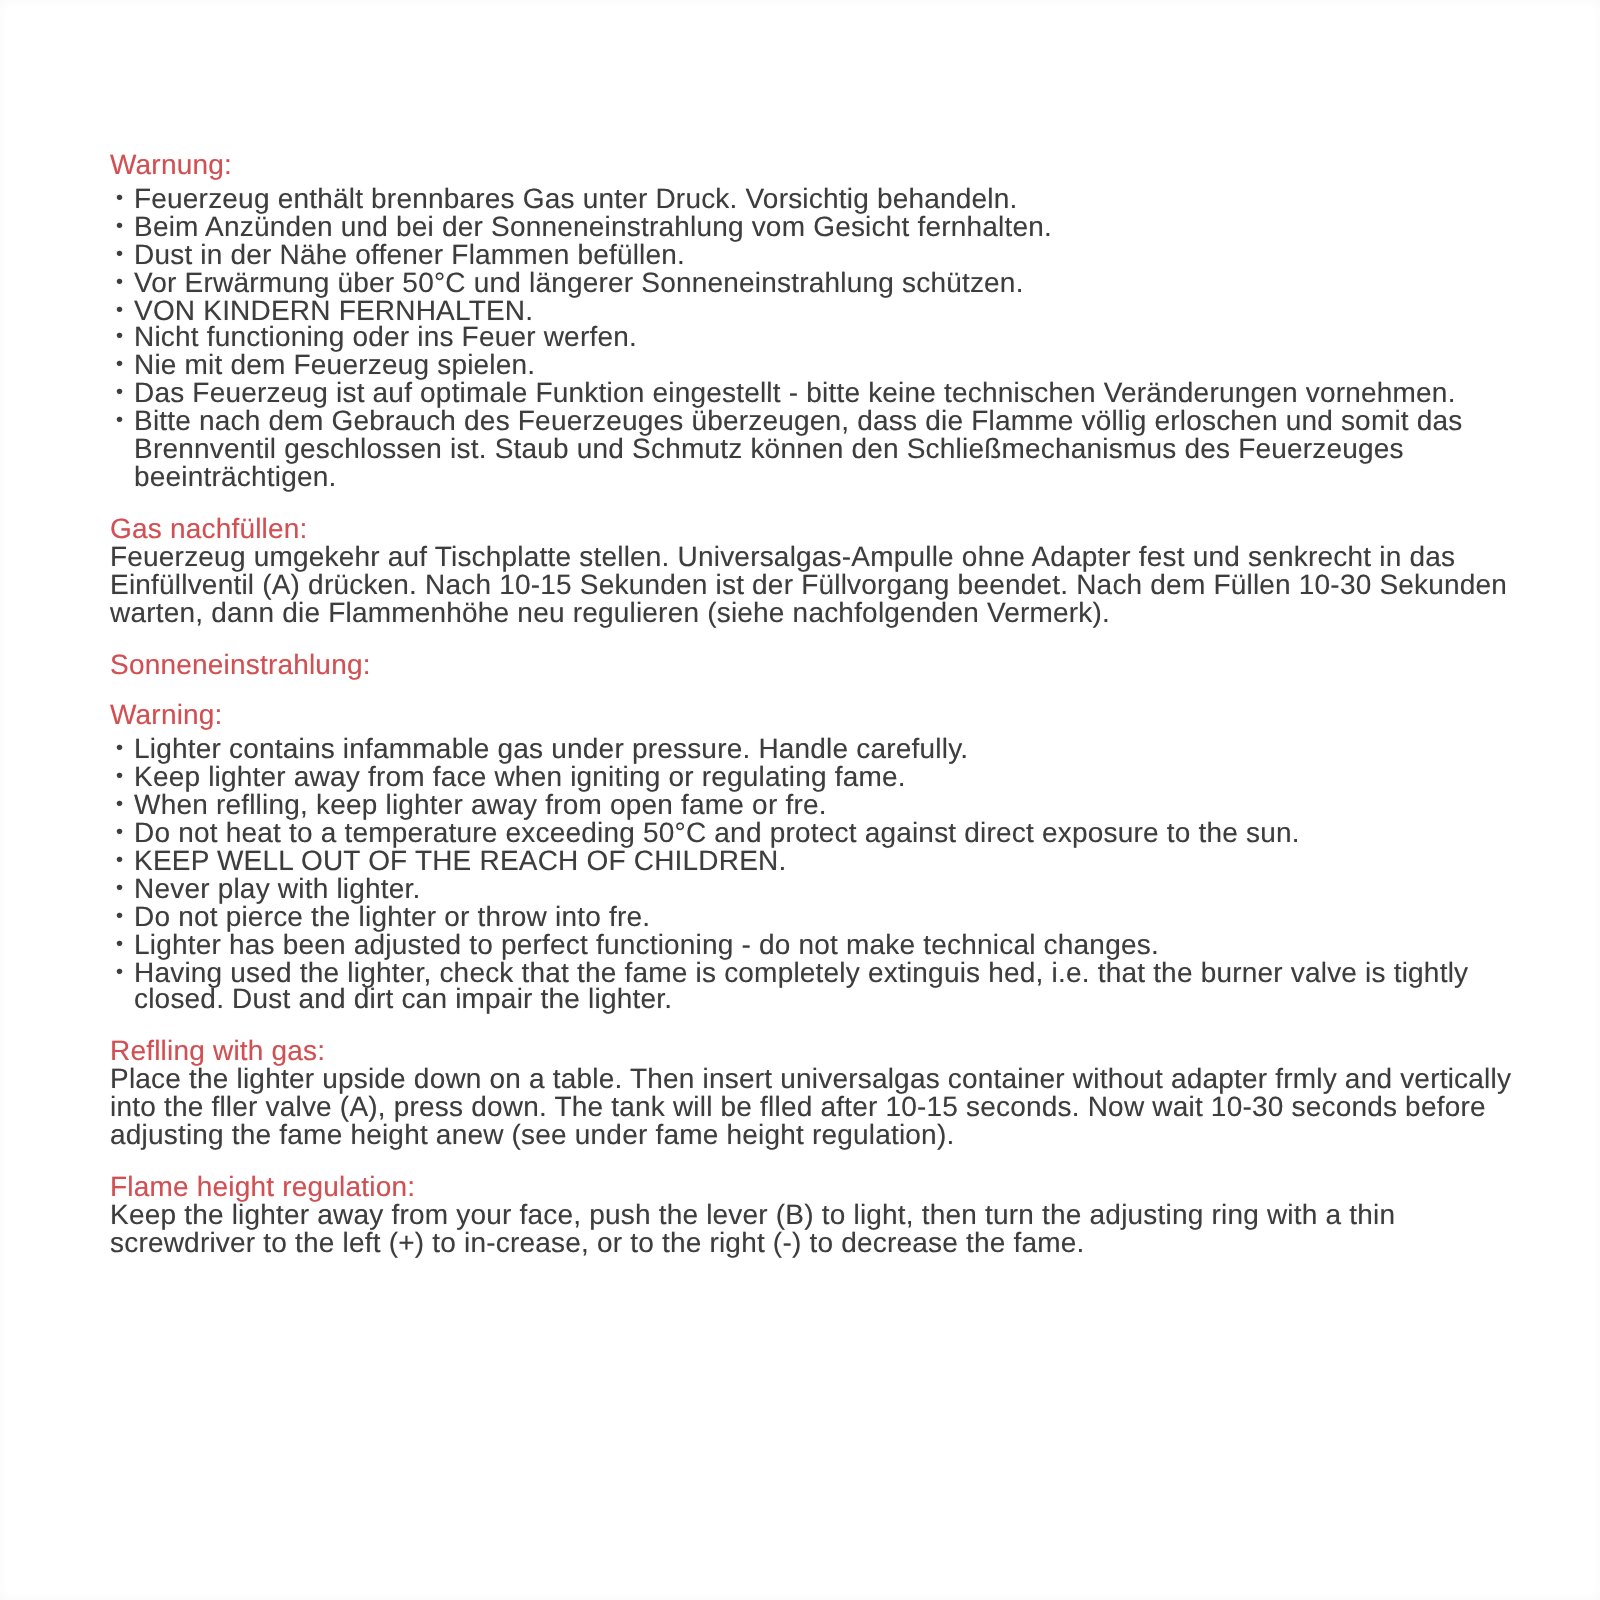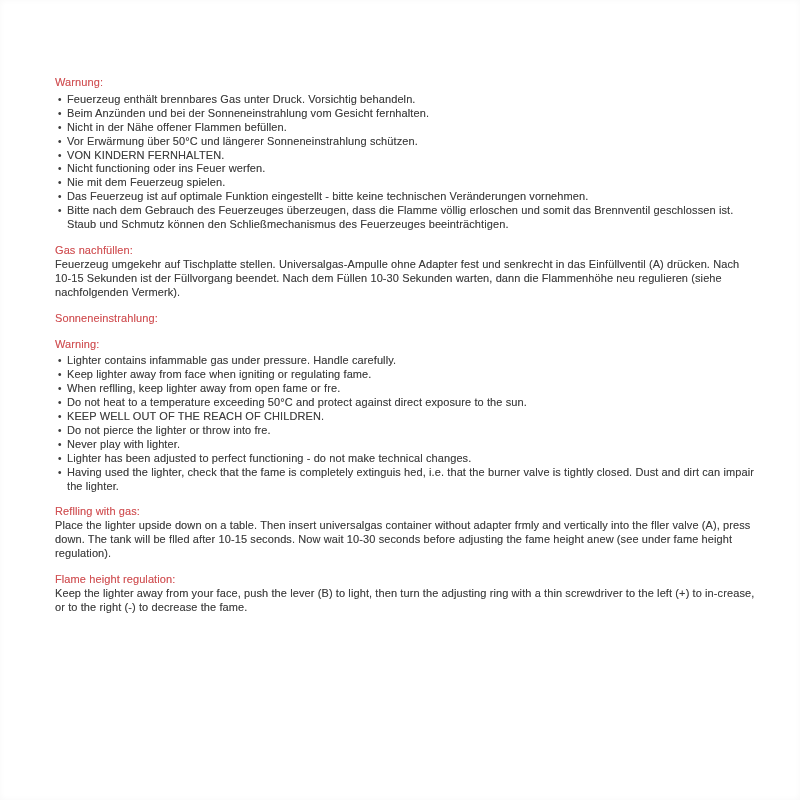--- a/index.html
+++ b/index.html
@@ -14,21 +14,21 @@
     overflow: hidden;
     font-family: "Liberation Sans", sans-serif;
     box-shadow: inset 0 0 6px rgba(0,0,0,0.03);
   }
   .doc {
     position: absolute;
     left: 55px;
     top: 76px;
     width: 702px;
     color: #3d3d3d;
-    font-size: 11px;
+    font-size: 14px;
     line-height: 13.9px;
     letter-spacing: 0.1px;
     text-shadow: 0 0 0.4px rgba(70,70,70,0.45);
   }
   .section { margin: 0 0 12px 0; }
   .heading {
     display: block;
     color: #d05053;
     font-weight: 400;
     margin: 0;
@@ -55,21 +55,21 @@
 </head>
 <body>
 
 <div class="doc">
 
   <div class="section">
     <span class="heading">Warnung:</span>
     <ul class="bullets">
       <li>Feuerzeug enthält brennbares Gas unter Druck. Vorsichtig behandeln.</li>
       <li>Beim Anzünden und bei der Sonneneinstrahlung vom Gesicht fernhalten.</li>
-      <li>Nicht in der Nähe offener Flammen befüllen.</li>
+      <li>Dust in der Nähe offener Flammen befüllen.</li>
       <li>Vor Erwärmung über 50°C und längerer Sonneneinstrahlung schützen.</li>
       <li>VON KINDERN FERNHALTEN.</li>
       <li>Nicht functioning oder ins Feuer werfen.</li>
       <li>Nie mit dem Feuerzeug spielen.</li>
       <li>Das Feuerzeug ist auf optimale Funktion eingestellt - bitte keine technischen Veränderungen vornehmen.</li>
       <li>Bitte nach dem Gebrauch des Feuerzeuges überzeugen, dass die Flamme völlig erloschen und somit das Brennventil geschlossen ist. Staub und Schmutz können den Schließmechanismus des Feuerzeuges beeinträchtigen.</li>
     </ul>
   </div>
 
   <div class="section">
@@ -82,22 +82,22 @@
   </div>
 
   <div class="section">
     <span class="heading">Warning:</span>
     <ul class="bullets">
       <li>Lighter contains infammable gas under pressure. Handle carefully.</li>
       <li>Keep lighter away from face when igniting or regulating fame.</li>
       <li>When reflling, keep lighter away from open fame or fre.</li>
       <li>Do not heat to a temperature exceeding 50°C and protect against direct exposure to the sun.</li>
       <li>KEEP WELL OUT OF THE REACH OF CHILDREN.</li>
+      <li>Never play with lighter.</li>
       <li>Do not pierce the lighter or throw into fre.</li>
-      <li>Never play with lighter.</li>
       <li>Lighter has been adjusted to perfect functioning - do not make technical changes.</li>
       <li>Having used the lighter, check that the fame is completely extinguis hed, i.e. that the burner valve is tightly closed. Dust and dirt can impair the lighter.</li>
     </ul>
   </div>
 
   <div class="section">
     <span class="heading">Reflling with gas:</span>
     <p class="para">Place the lighter upside down on a table. Then insert universalgas container without adapter frmly and vertically into the fller valve (A), press down. The tank will be flled after 10-15 seconds. Now wait 10-30 seconds before adjusting the fame height anew (see under fame height regulation).</p>
   </div>
 

